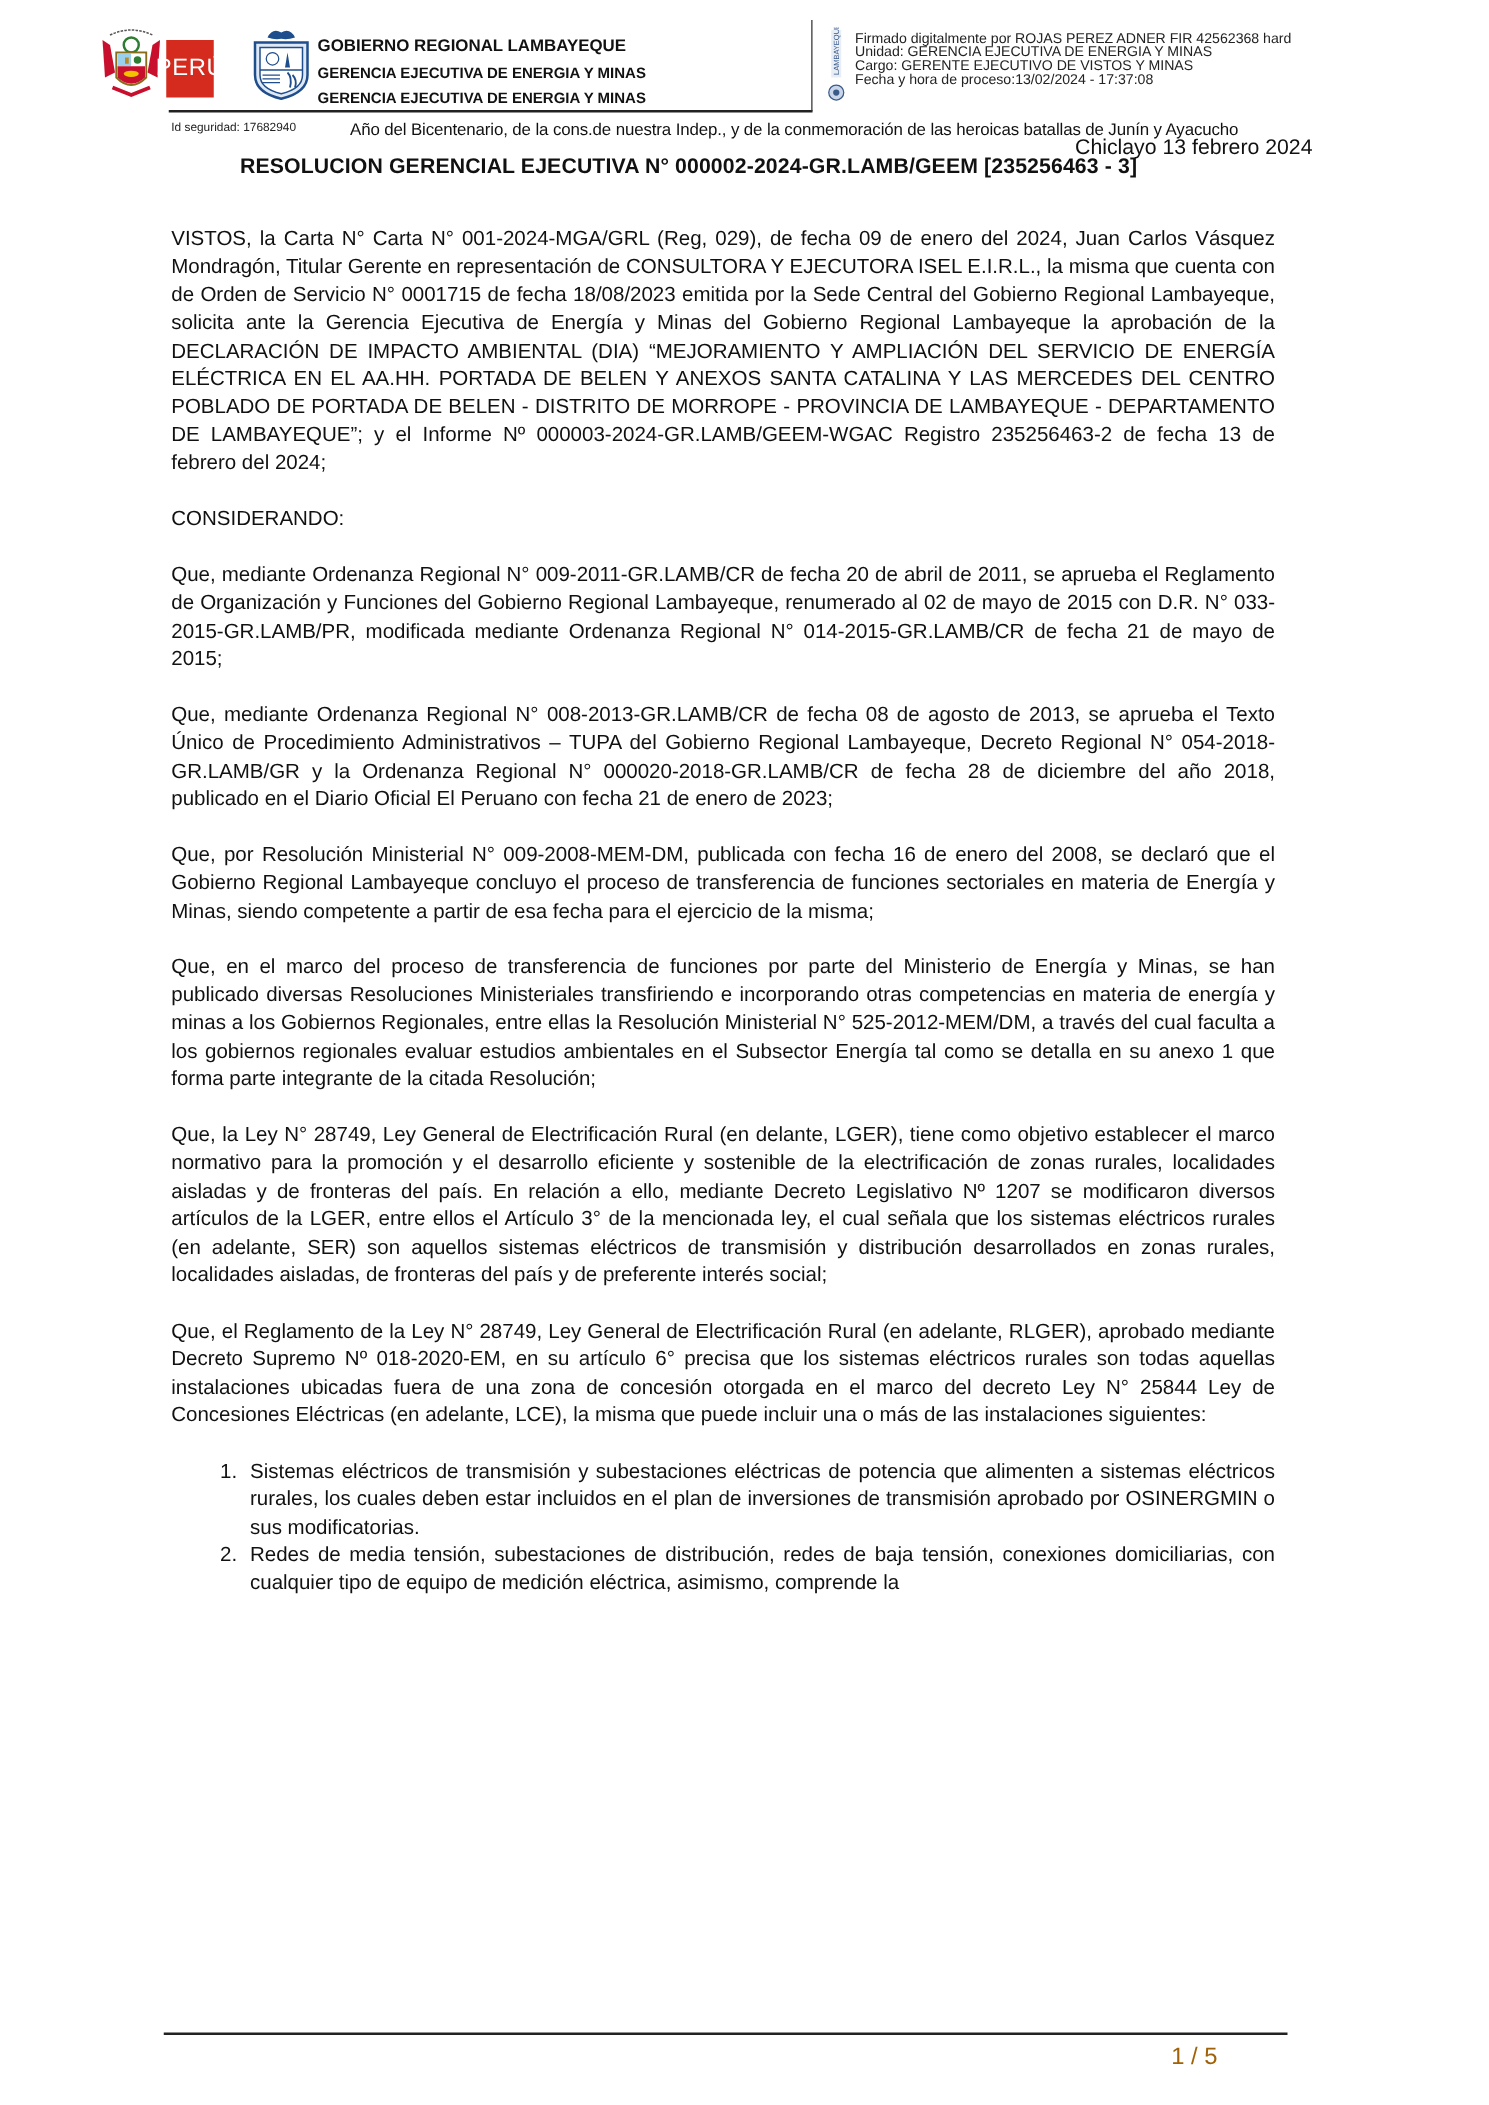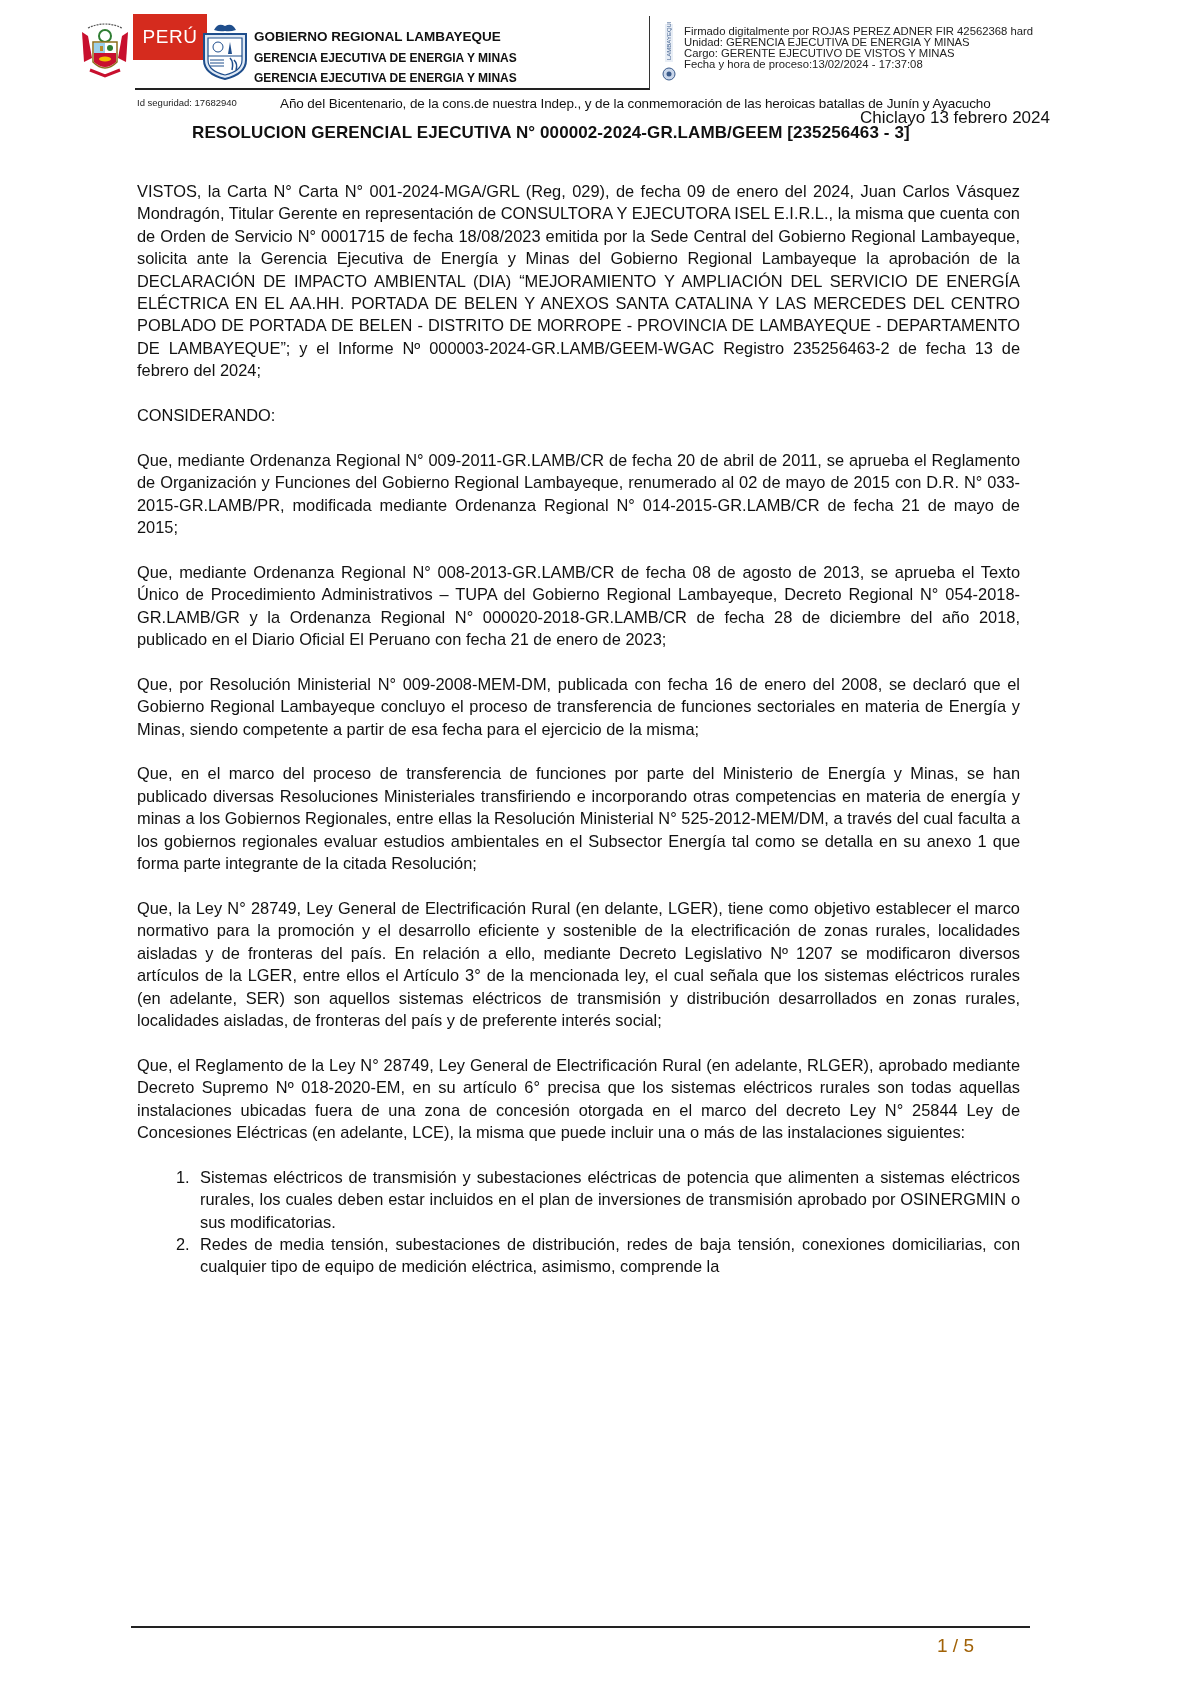--- a/index.html
+++ b/index.html
@@ -2,21 +2,21 @@
 <html><head>
   <meta charset="utf-8">
   <style>
     html, body { margin: 0; padding: 0; background: #ffffff; }
     body { width: 1191px; height: 1684px; position: relative; overflow: hidden;
            font-family: "Liberation Sans", sans-serif; color: #111; }
     .abs { position: absolute; }
 
     
     .escudo { left: 80px; top: 22px; width: 50px; height: 58px; }
-    .peru-box { left: 133px; top: 14px; width: 74px; height: 46px; background: #d52b1e;
+    .peru-box { left: 133px; top: 32px; width: 38px; height: 46px; background: #d52b1e;
                 color: #fff; font-size: 19px; display: flex; align-items: center; justify-content: center;
                 letter-spacing: 0.5px; }
     .gr-logo { left: 200px; top: 22px; width: 50px; height: 58px; }
 
     .org-title { left: 254px; top: 29px; font-size: 13.5px; font-weight: bold; white-space: nowrap; }
     .org-sub1 { left: 254px; top: 51px; font-size: 12px; font-weight: bold; white-space: nowrap; }
     .org-sub2 { left: 254px; top: 71px; font-size: 12px; font-weight: bold; white-space: nowrap; }
     .header-rule { left: 135px; top: 88px; width: 515px; height: 2px; background: #222; }
 
     

